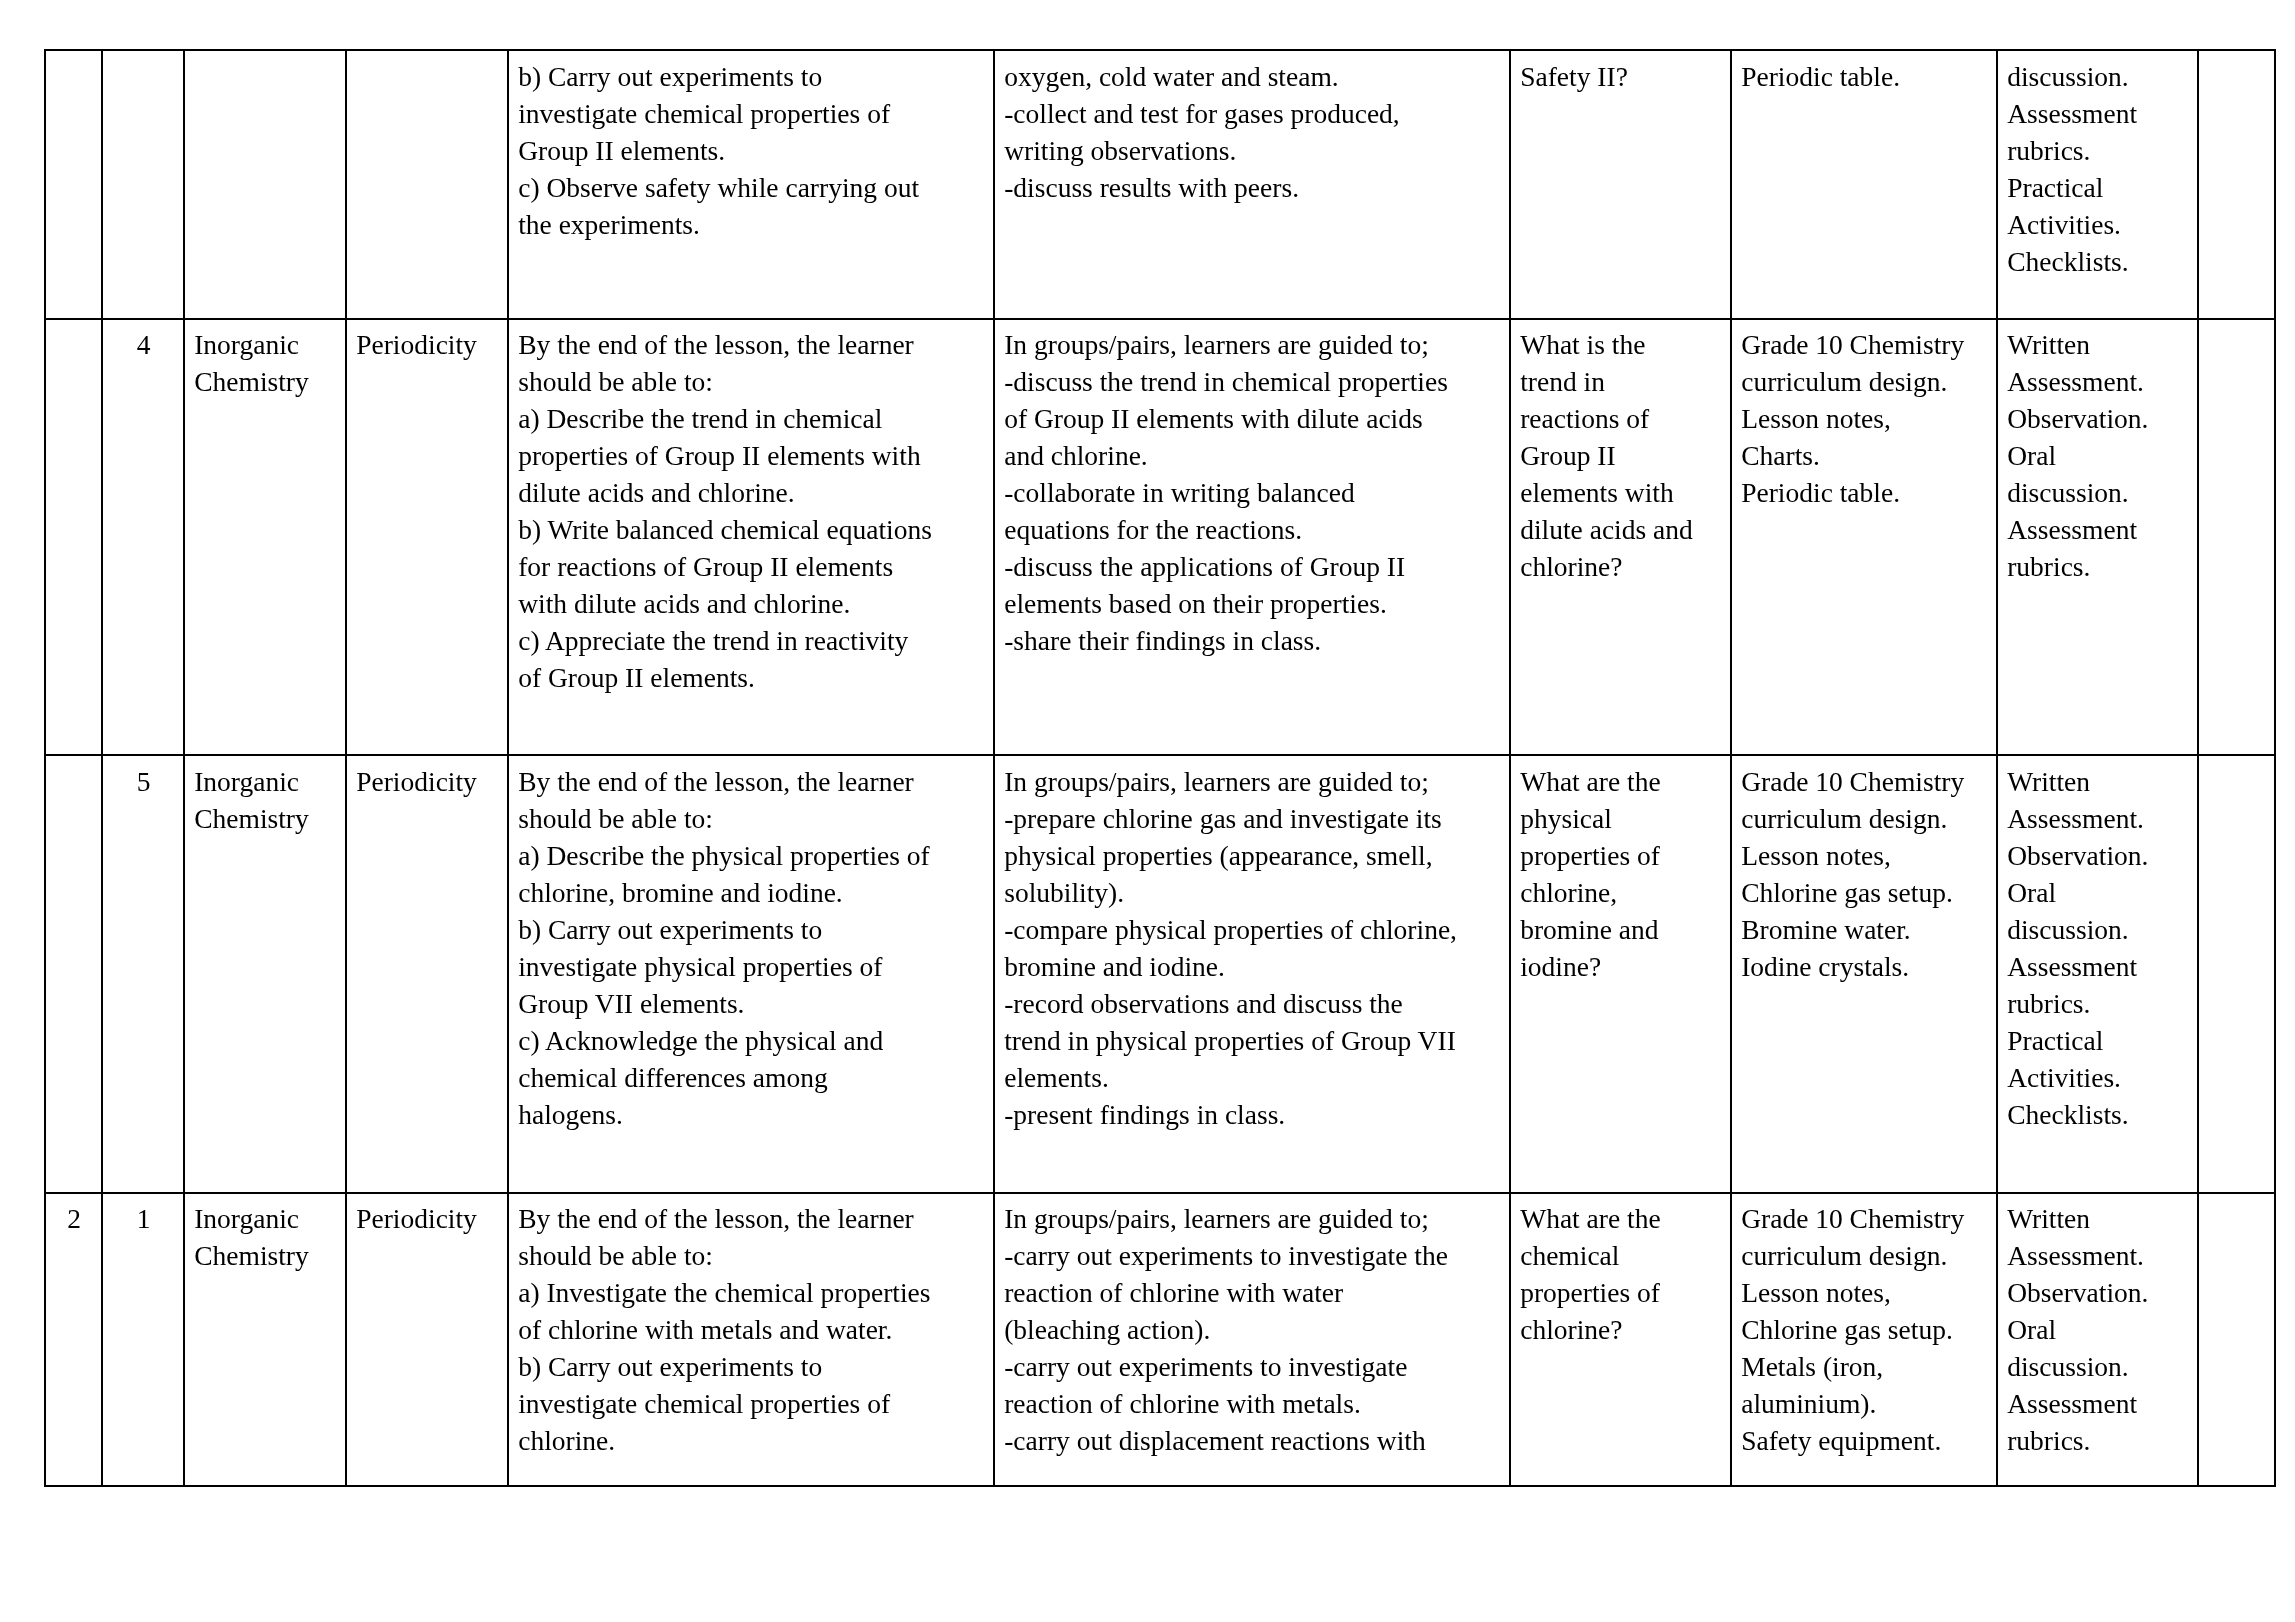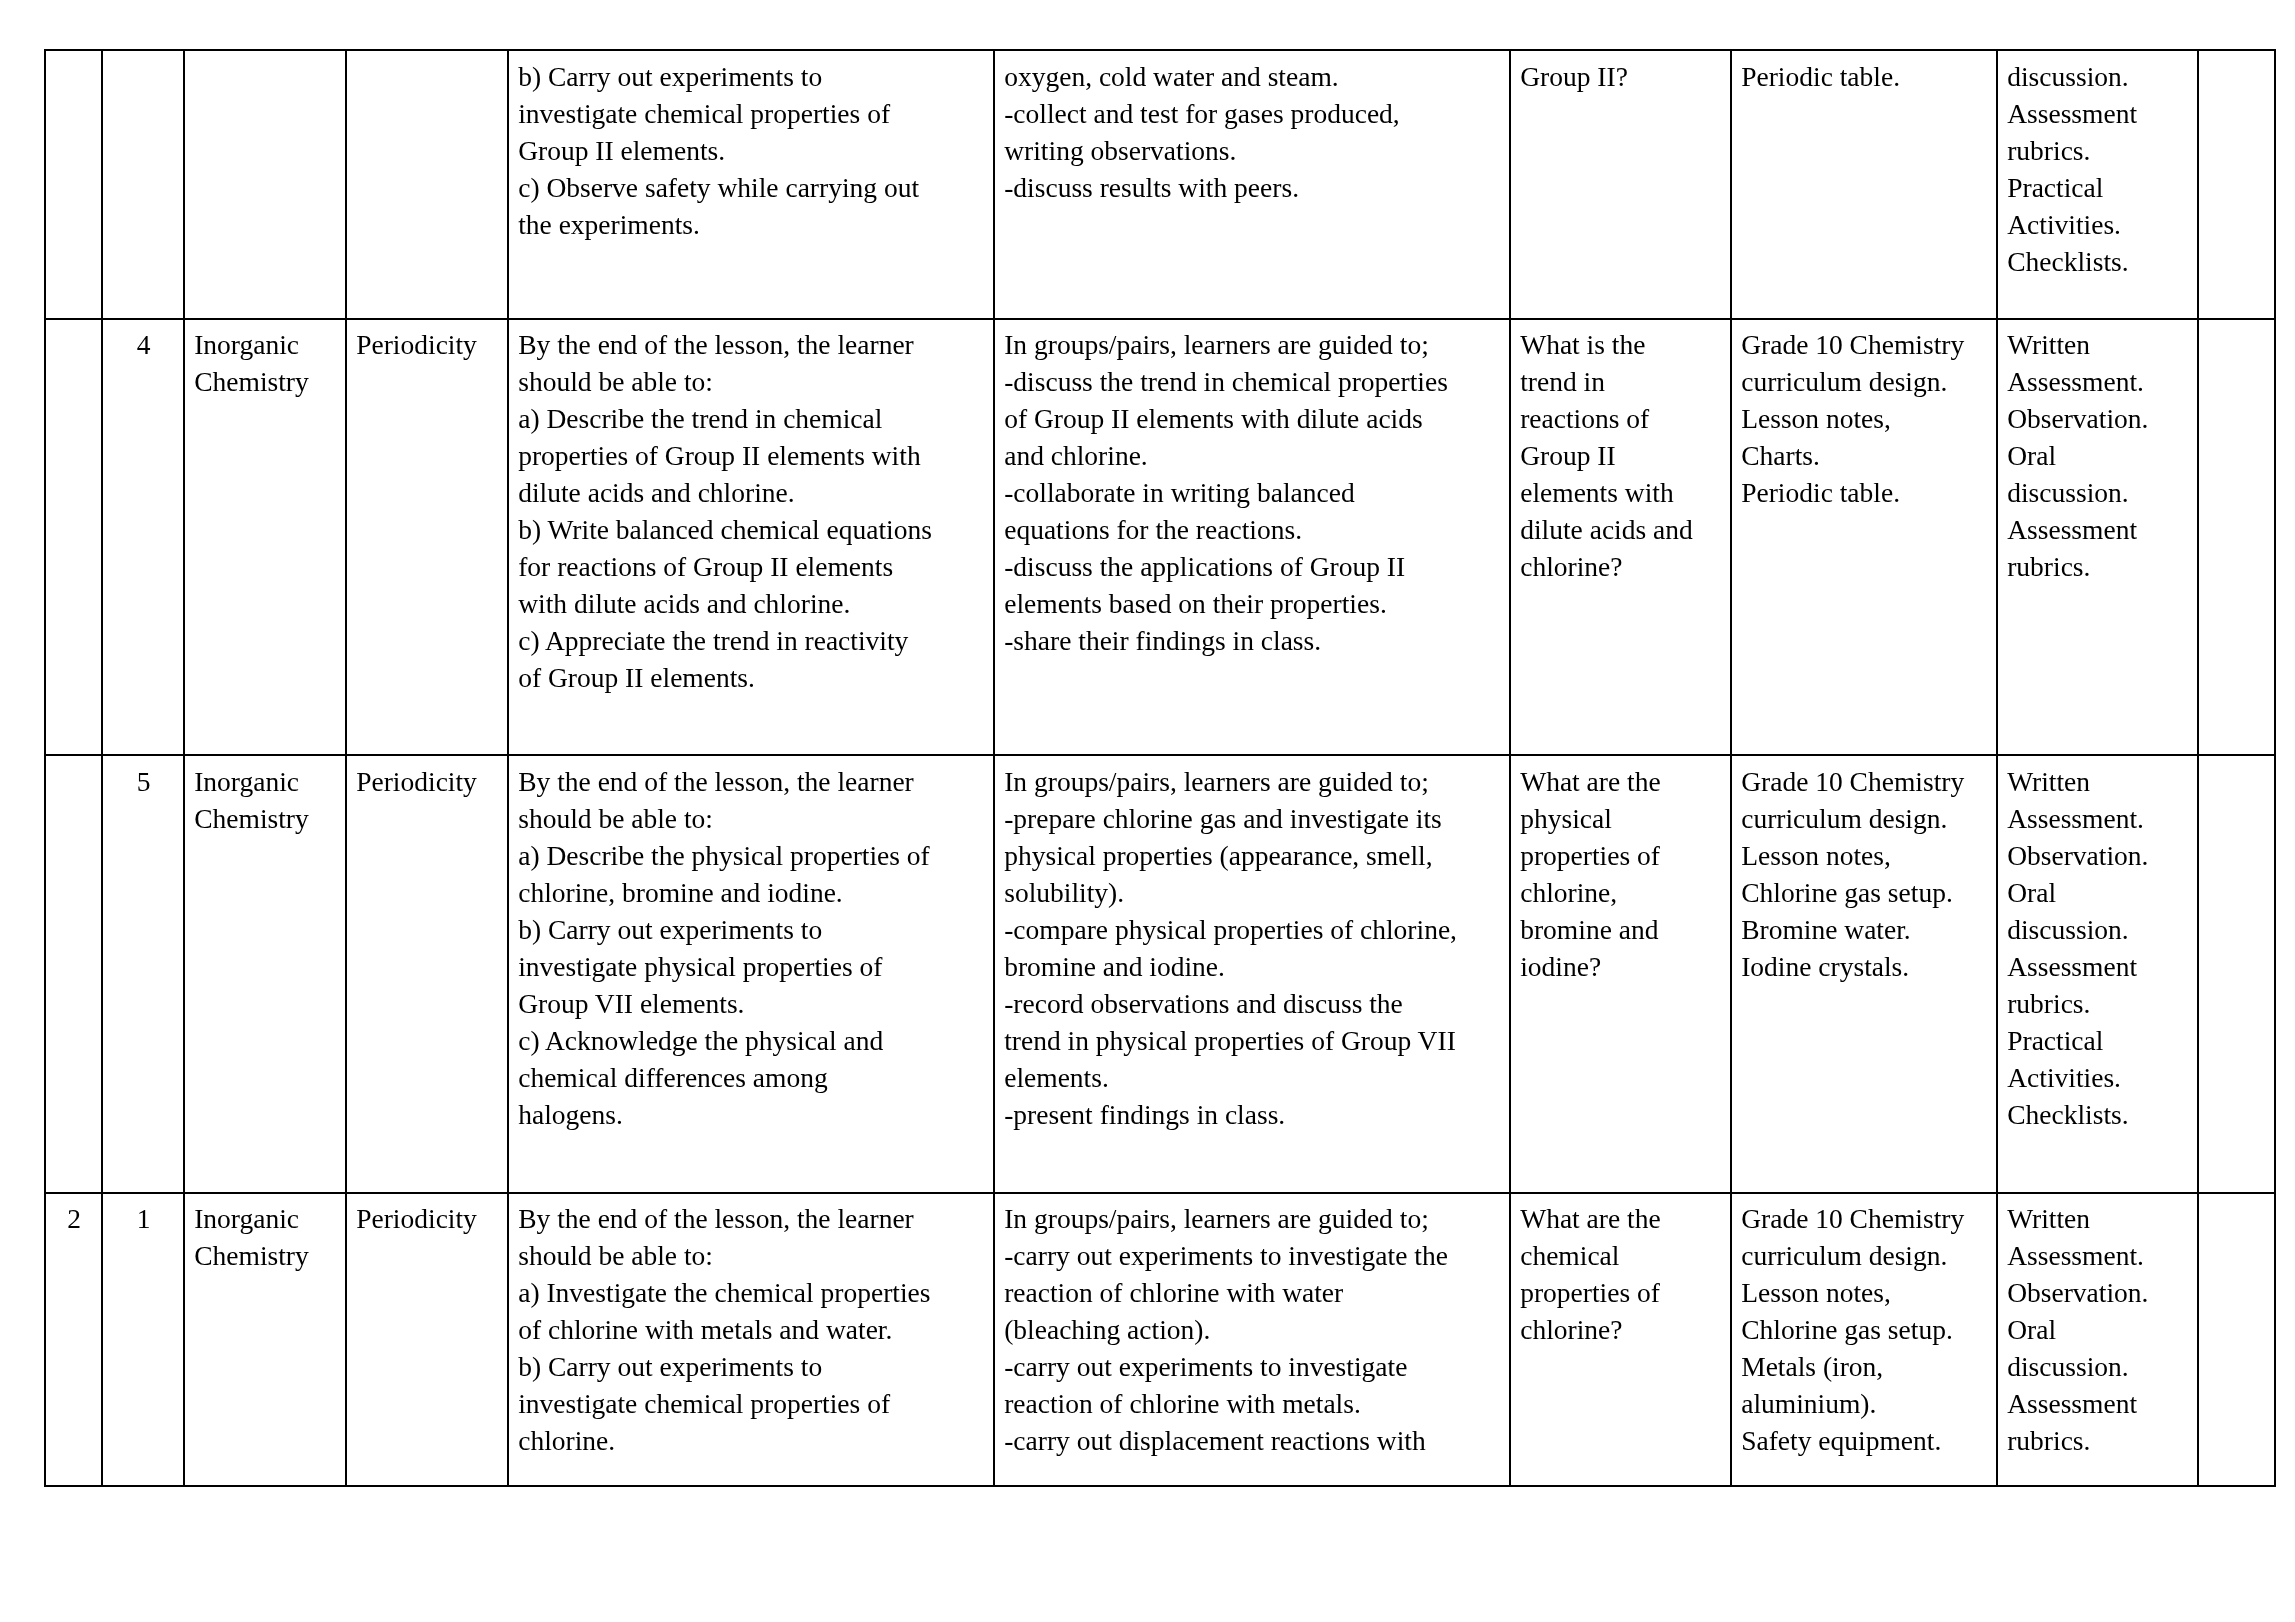--- a/index.html
+++ b/index.html
@@ -69,21 +69,21 @@
         <td></td>
         <td>b) Carry out experiments to
 investigate chemical properties of
 Group II elements.
 c) Observe safety while carrying out
 the experiments.</td>
         <td>oxygen, cold water and steam.
 -collect and test for gases produced,
 writing observations.
 -discuss results with peers.</td>
-        <td>Group II?</td>
+        <td>Safety II?</td>
         <td>Periodic table.</td>
         <td>discussion.
 Assessment
 rubrics.
 Practical
 Activities.
 Checklists.</td>
         <td></td>
       </tr>
       <tr class="r1">

